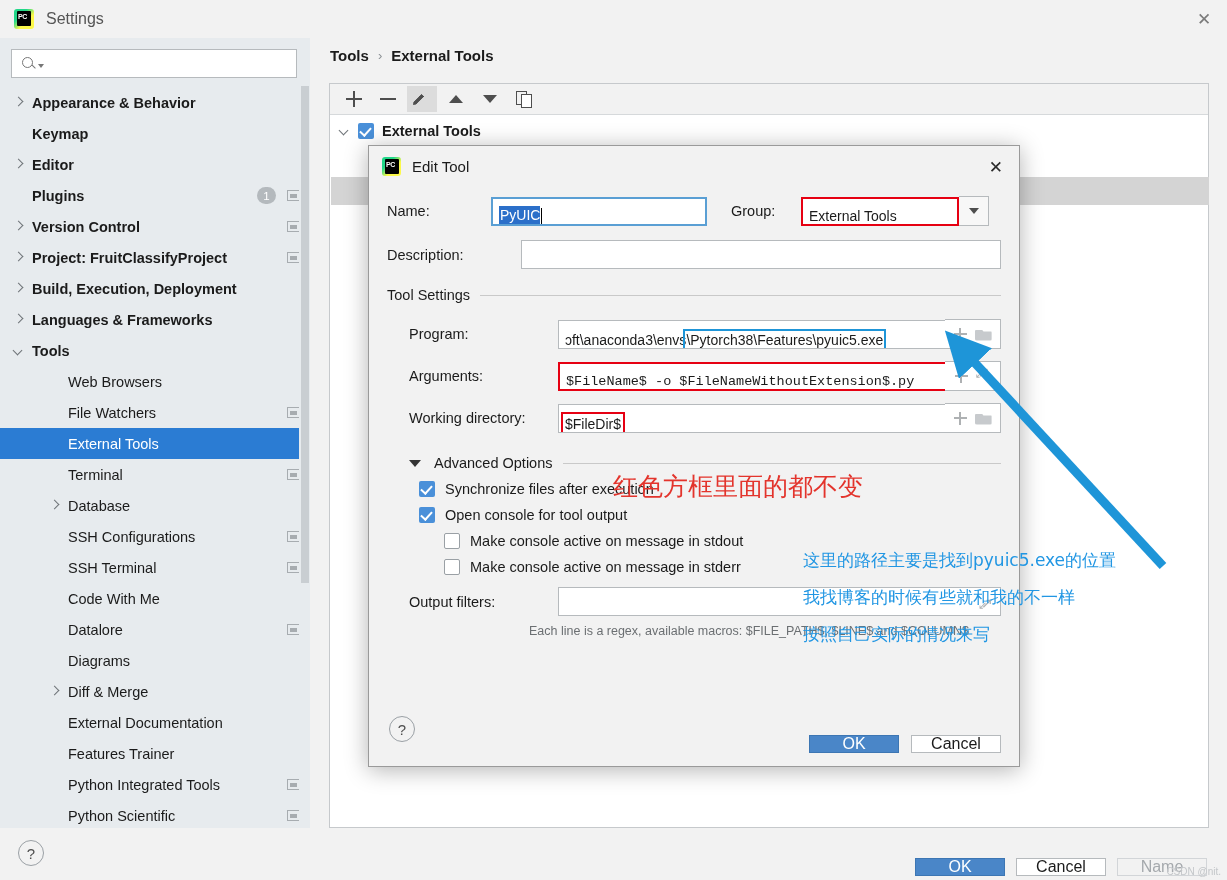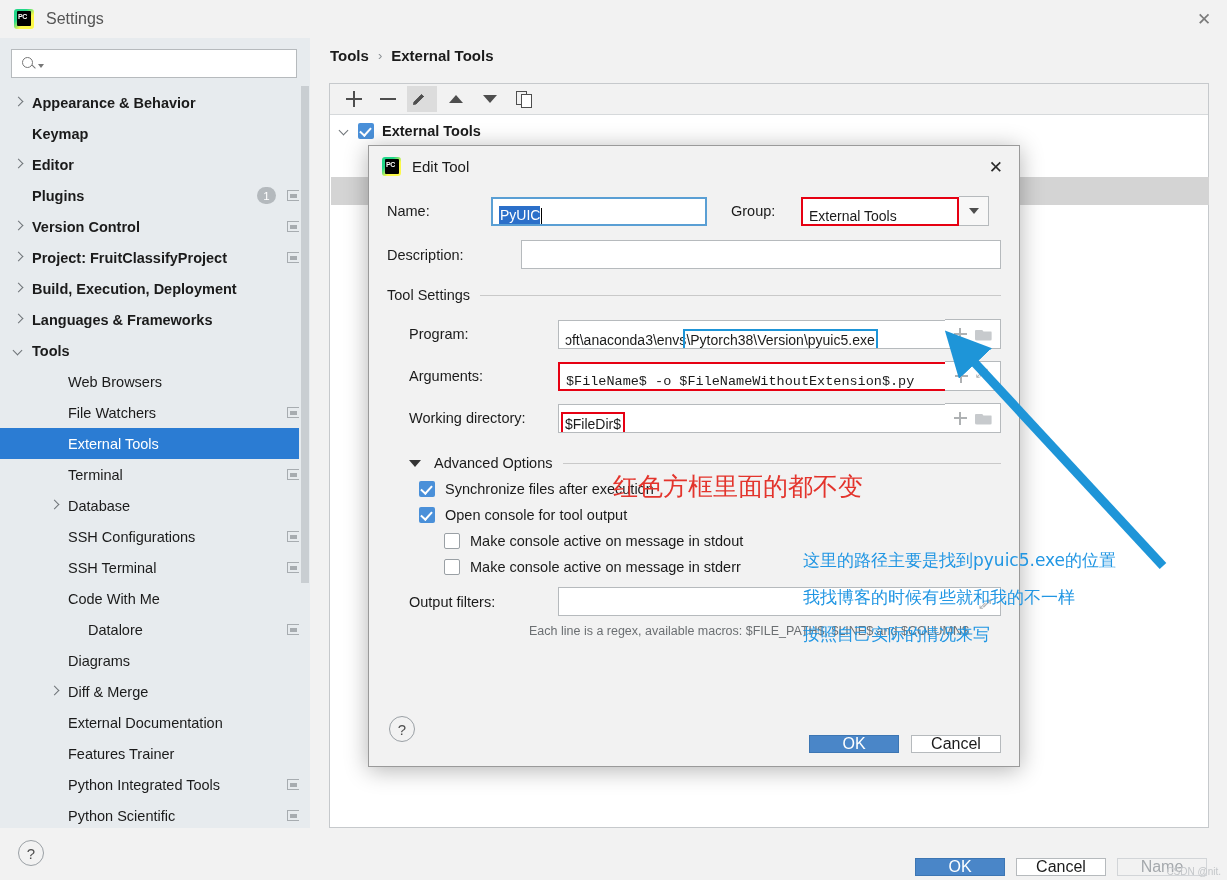--- a/index.html
+++ b/index.html
@@ -376,21 +376,21 @@
         </div>
         <div class="tree-item" style="padding-left: 48px;">
           <span class="tw"></span>
           <span>SSH Terminal</span>
           <span class="proj-icon"></span>
         </div>
         <div class="tree-item" style="padding-left: 48px;">
           <span class="tw"></span>
           <span>Code With Me</span>
         </div>
-        <div class="tree-item" style="padding-left: 48px; gap: 20px;">
+        <div class="tree-item" style="padding-left: 48px;">
           <span class="tw"></span>
           <span>Datalore</span>
           <span class="proj-icon"></span>
         </div>
         <div class="tree-item" style="padding-left: 48px;">
           <span class="tw"></span>
           <span>Diagrams</span>
         </div>
         <div class="tree-item" style="padding-left: 48px;">
           <span class="tw right"></span>
@@ -492,21 +492,21 @@
 
       <div class="group-sep" style="margin-top:18px;">
         <span class="gl">Tool Settings</span>
         <span class="line"></span>
       </div>
 
       <div class="row" style="margin-top:16px;">
         <div class="lbl" style="width:172px; padding-left:22px">Program:</div>
         <div class="tf" style="width:390px; border-right:none; padding-right:0; position:relative;">
           <span>ɔft\anaconda3\envs</span>
-            <span style="outline:2px solid #1e95d8; outline-offset:1px; display:inline-block;">\Pytorch38\Version\pyuic5.exe</span>
+            <span style="outline:2px solid #1e95d8; outline-offset:1px; display:inline-block;">\Pytorch38\Features\pyuic5.exe</span>
         </div>
         <div class="field-extra" style="width:56px;">
           <span class="mini-plus"></span>
           <span class="folder-ic"></span>
         </div>
       </div>
 
       <div class="row" style="margin-top:12px;">
         <div class="lbl" style="width:172px; padding-left:22px">Arguments:</div>
         <div class="tf red-box mono" style="width:390px; border-right:none; font-size:13.5px;">

